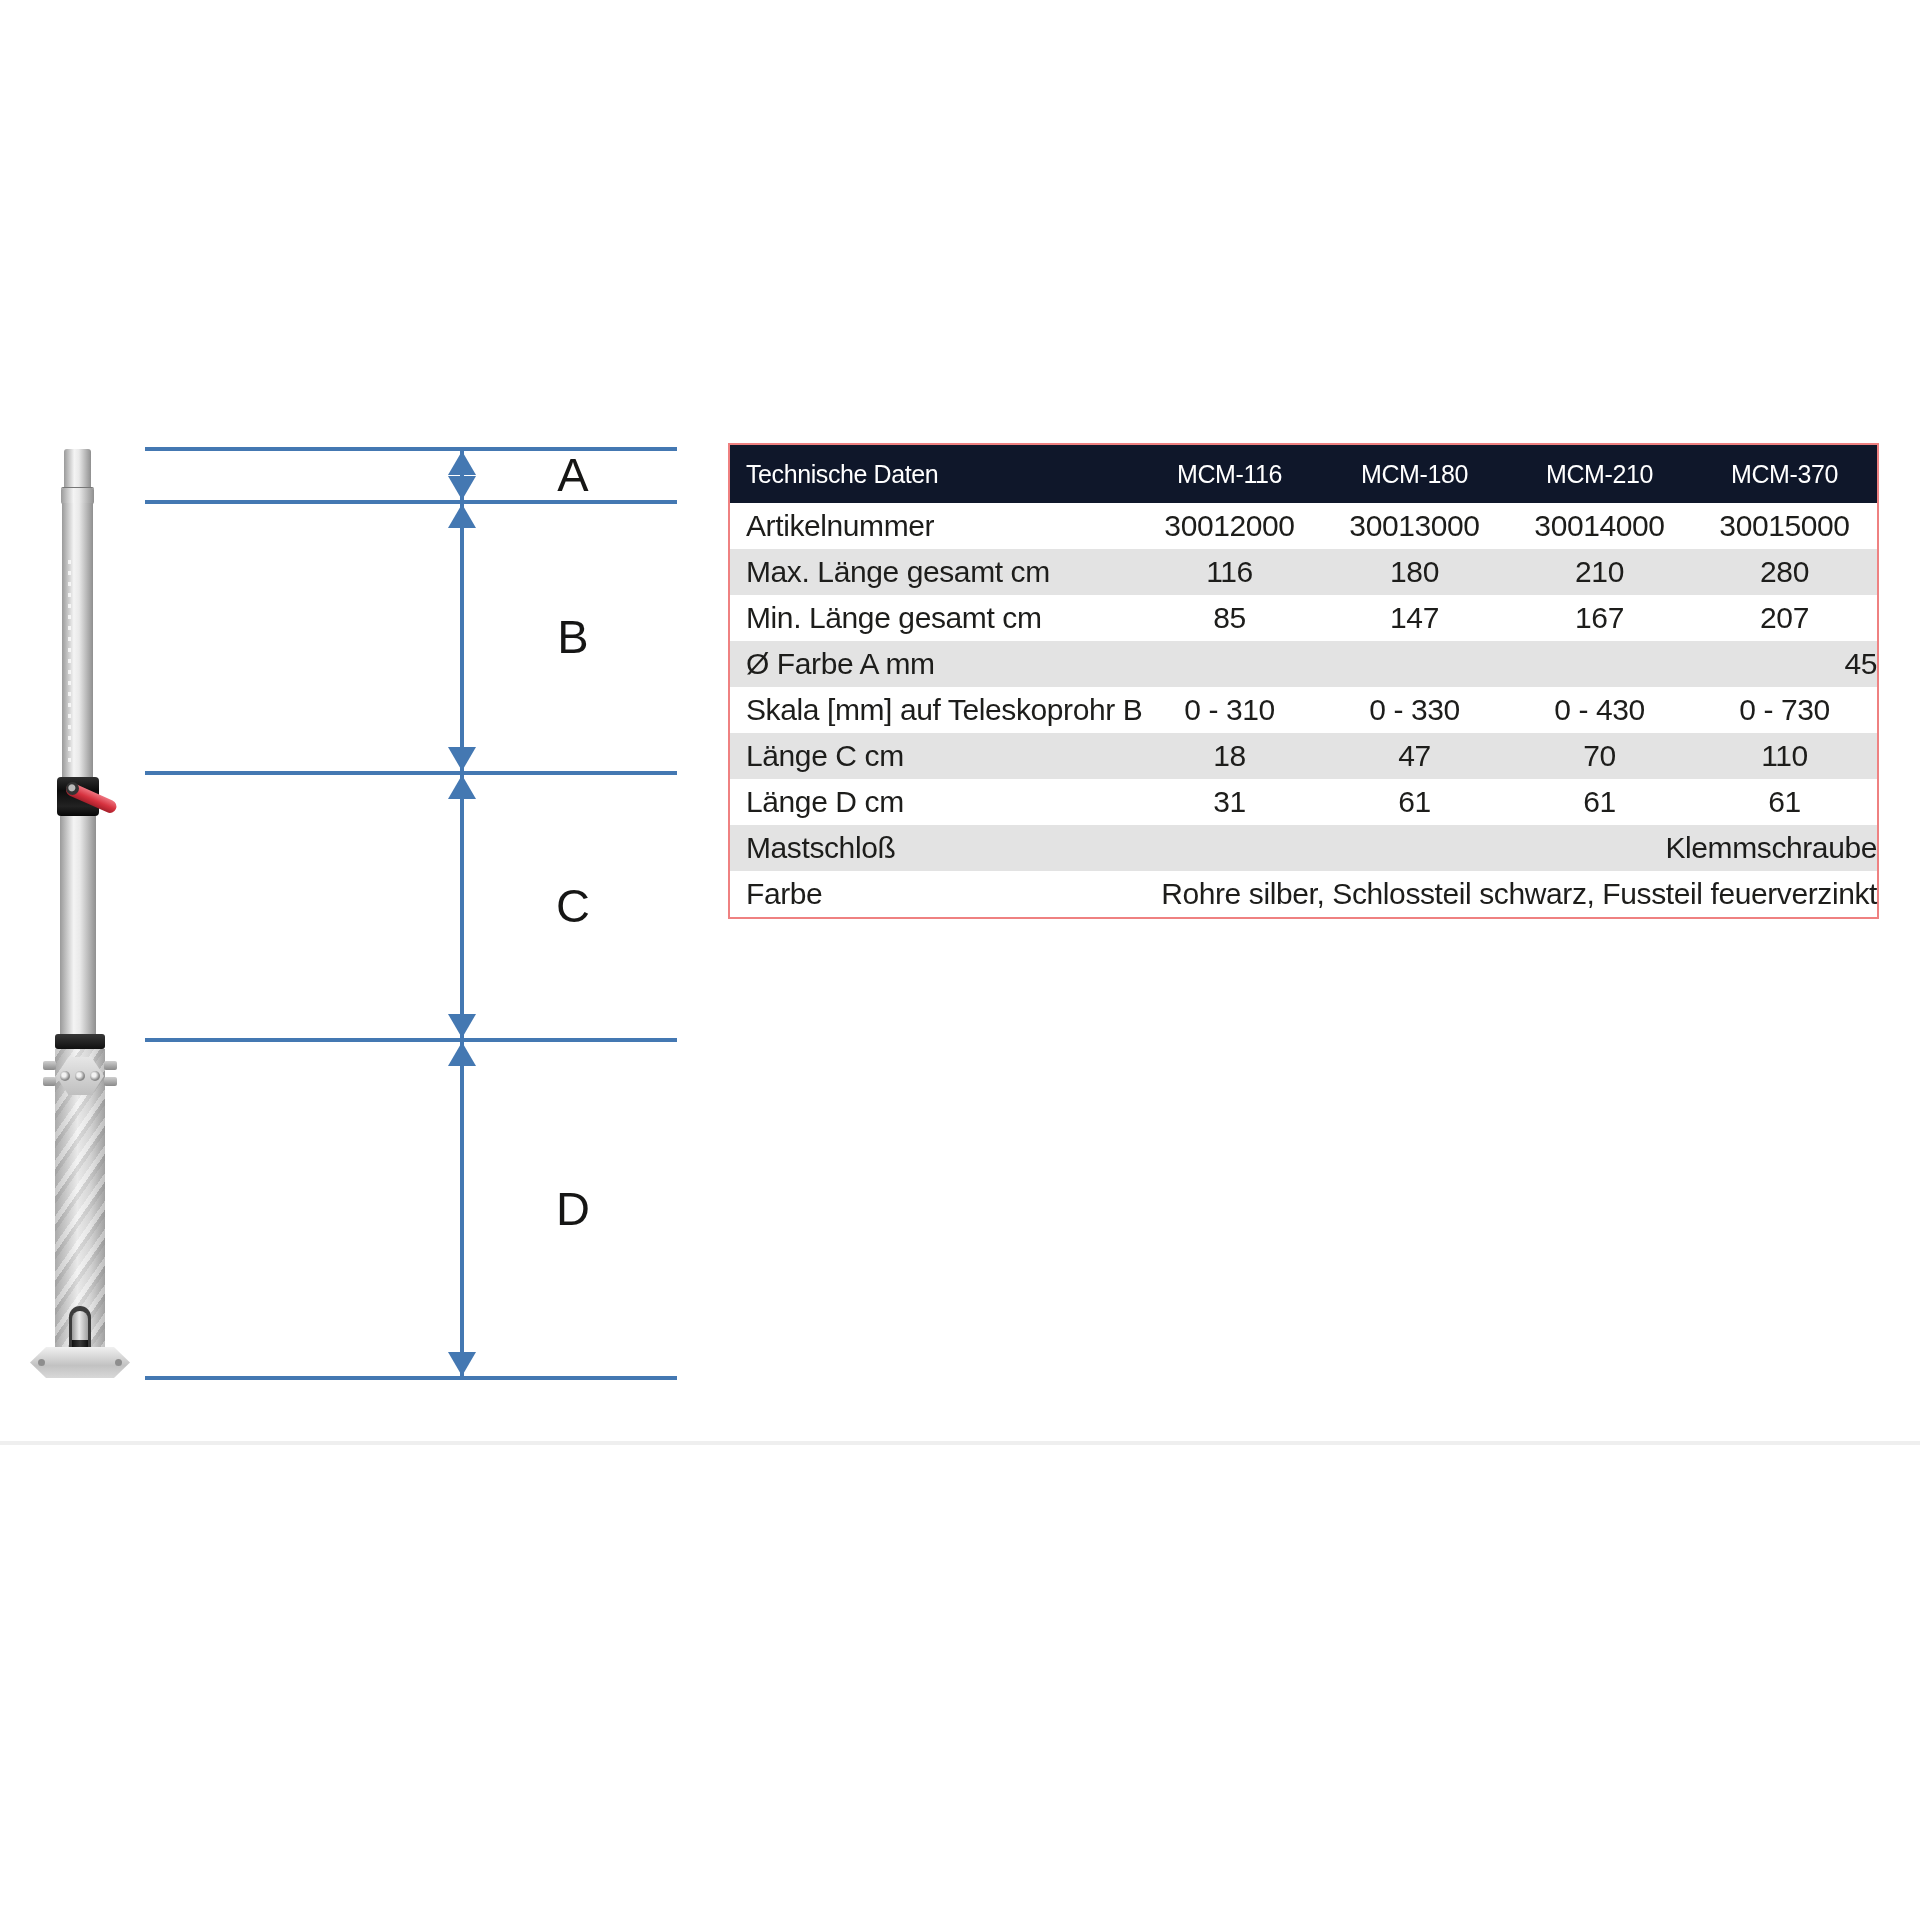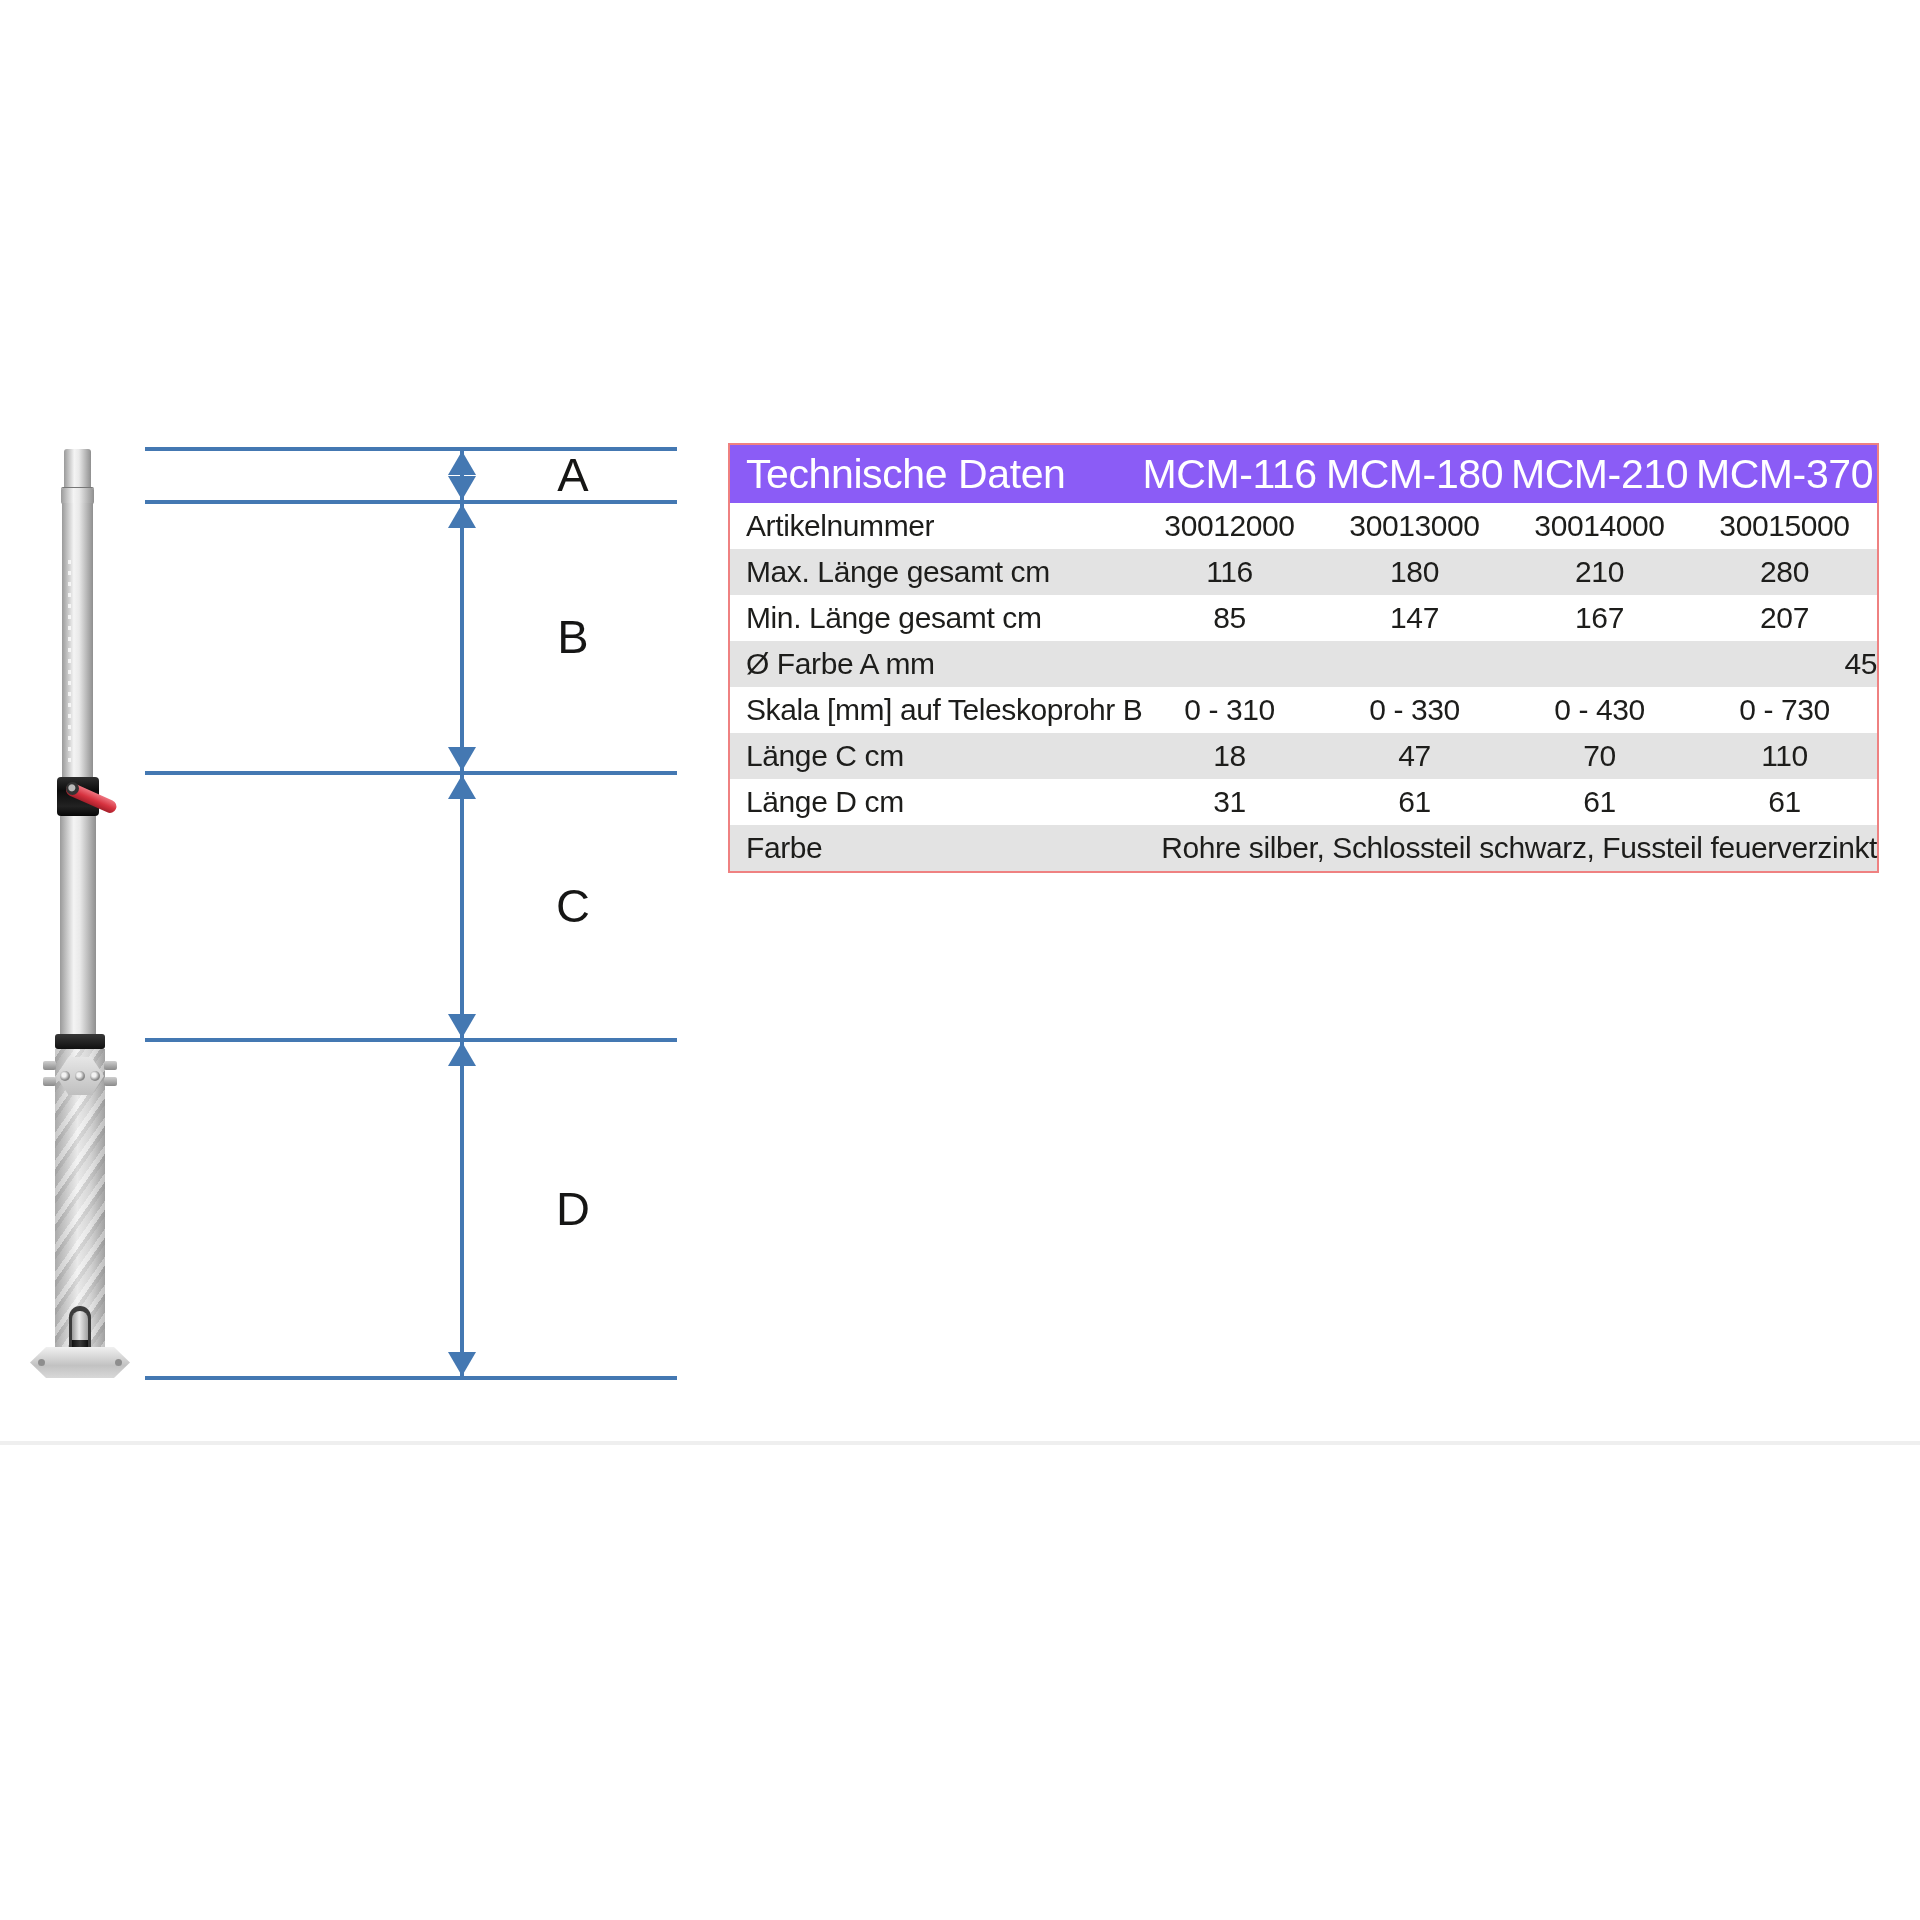--- a/index.html
+++ b/index.html
@@ -52,21 +52,21 @@
         background:linear-gradient(90deg,#111,#3a3a3a 50%,#111);}
   .base-plate{position:absolute;left:30px;top:1347px;width:100px;height:31px;
         clip-path:polygon(0 50%,16% 0,84% 0,100% 50%,84% 100%,16% 100%);
         background:linear-gradient(180deg,#f0f0f0,#c2c2c2 60%,#d8d8d8);}
   .plate-hole{position:absolute;width:7px;height:7px;border-radius:50%;background:#8e8e8e;}
   .photo-seam{position:absolute;left:0;top:1441px;width:1920px;height:4px;background:#efefef;}
 
   
   .spec-table{position:absolute;left:728px;top:443px;width:1147px;border:2px solid #ef8181;background:#fff;}
   .trow{display:flex;align-items:center;height:46px;font-size:30px;letter-spacing:-0.4px;}
-  .trow.header{height:58px;background:#8b5cf6;color:#ffffff;font-size:41px;}
+  .trow.header{height:58px;background:#0f172a;color:#ffffff;font-size:25px;}
   .rows .trow:nth-child(even){background:#e3e3e3;}
   .cell{white-space:nowrap;overflow:visible;}
   .cell.label{width:407px;padding-left:16px;box-sizing:border-box;}
   .cell.val{width:185px;text-align:center;}
   .cell.span4{width:740px;text-align:right;}
 </style>
 </head>
 <body>
 
 <div id="canvas">
@@ -171,19 +171,23 @@
         <div class="cell val">110</div>
       </div>
       <div class="trow">
         <div class="cell label">Länge D cm</div>
         <div class="cell val">31</div>
         <div class="cell val">61</div>
         <div class="cell val">61</div>
         <div class="cell val">61</div>
       </div>
       <div class="trow">
+        <div class="cell label">Mastschloß</div>
+        <div class="cell span4">Klemmschraube</div>
+      </div>
+      <div class="trow">
         <div class="cell label">Farbe</div>
         <div class="cell span4">Rohre silber, Schlossteil schwarz, Fussteil feuerverzinkt</div>
       </div>
     </div>
   </div>
 
 </div>
 
 </body></html>

